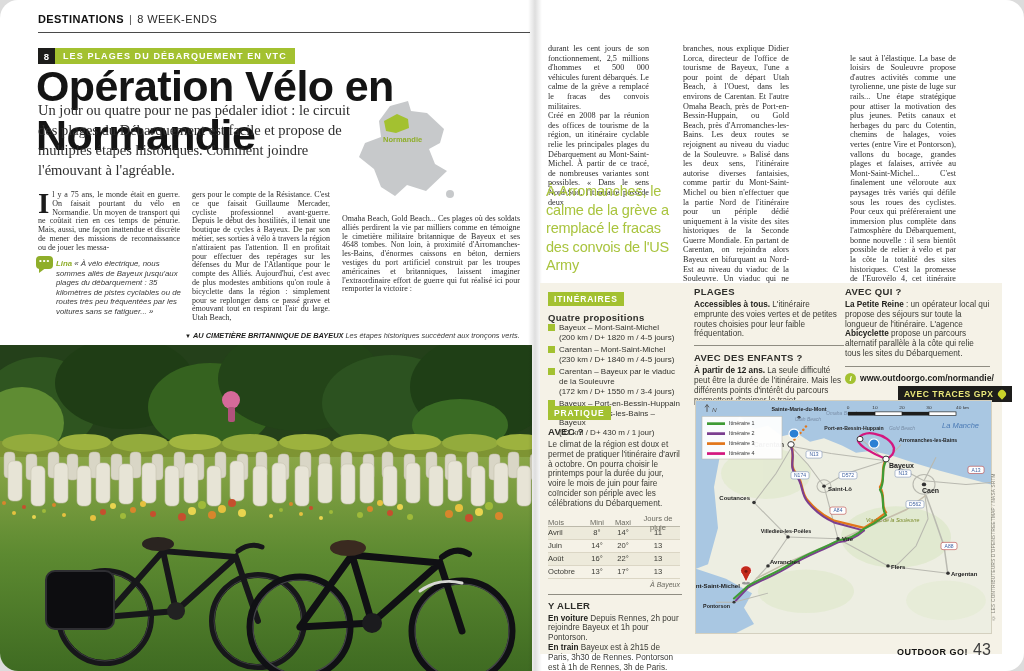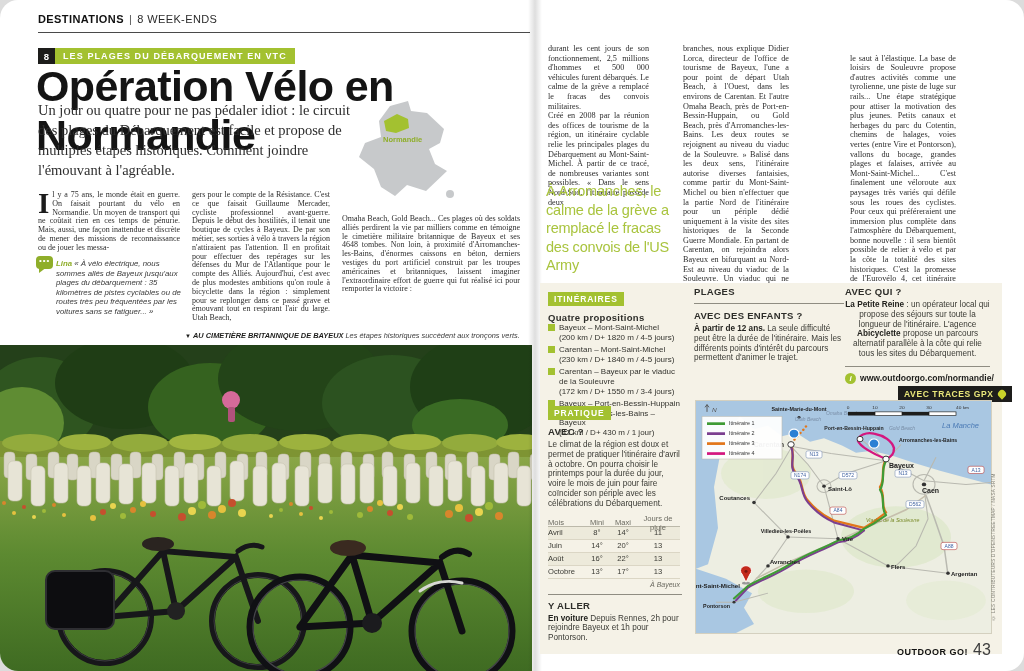--- a/index.html
+++ b/index.html
@@ -358,35 +358,41 @@
         <span class="wnum">17°</span>
         <span class="wnum">13</span>
       </div>
       <div class="wnote">À Bayeux</div>
     </div>
     <div class="hr" style="margin:6px 0 5px 0;"></div>
     <div class="shead">Y ALLER</div>
     <div class="ptext" style="margin-top:3px;">
       <b>En voiture</b><span> Depuis Rennes, 2h pour rejoindre Bayeux et 1h pour Pontorson.</span>
     </div>
+    <div class="ptext">
+      <b>En train</b><span> Bayeux est à 2h15 de Paris, 3h30 de Rennes. Pontorson est à 1h de Rennes, 3h de Paris.</span>
+    </div>
     
   </div>
 
   <div class="abs" style="left:694px;top:286px;width:150px;">
     <div class="shead">PLAGES</div>
+    <div class="ptext" style="margin-top:3px;">
+      <b>Accessibles à tous.</b><span> L'itinéraire emprunte des voies vertes et de petites routes choisies pour leur faible fréquentation.</span>
+    </div>
     <div class="hr" style="margin:6px 0 6px 0;"></div>
     <div class="shead">AVEC DES ENFANTS ?</div>
     <div class="ptext" style="margin-top:3px;">
       <b>À partir de 12 ans.</b><span> La seule difficulté peut être la durée de l'itinéraire. Mais les différents points d'intérêt du parcours permettent d'animer le trajet.</span>
     </div>
   </div>
 
   <div class="abs" style="left:845px;top:286px;width:145px;">
     <div class="shead">AVEC QUI ?</div>
-    <div class="ptext" style="margin-top:3px;text-align:center;">
+    <div class="ptext" style="margin-top:3px;">
       <b>La Petite Reine</b><span> : un opérateur local qui propose des séjours sur toute la longueur de l'itinéraire.</span>
       <span>L'agence </span><b>Abicyclette</b><span> propose un parcours alternatif parallèle à la côte qui relie tous les sites du Débarquement.</span>
     </div>
     <div class="hr" style="margin:7px 0 6px 0;"></div>
     <div class="linkrow">
       <span class="infoicon">i</span>
       <span>www.outdoorgo.com/normandie/</span>
     </div>
   </div>
   <div class="gpxbadge" style="left:898px;top:386px;">

